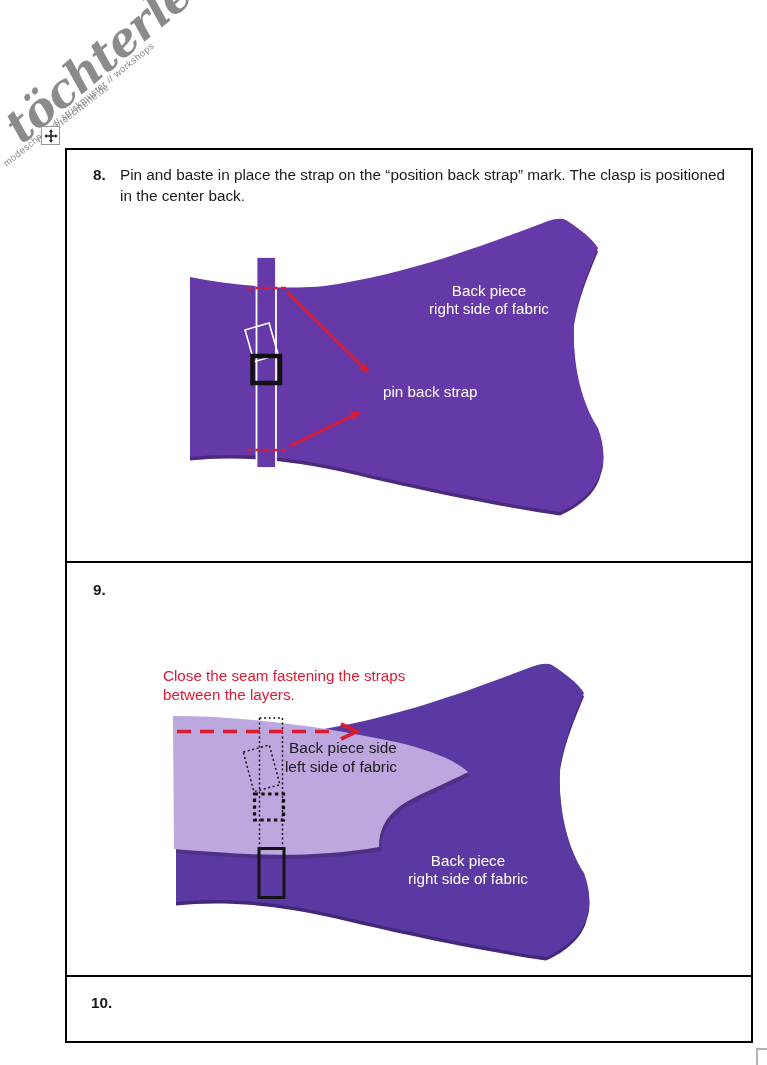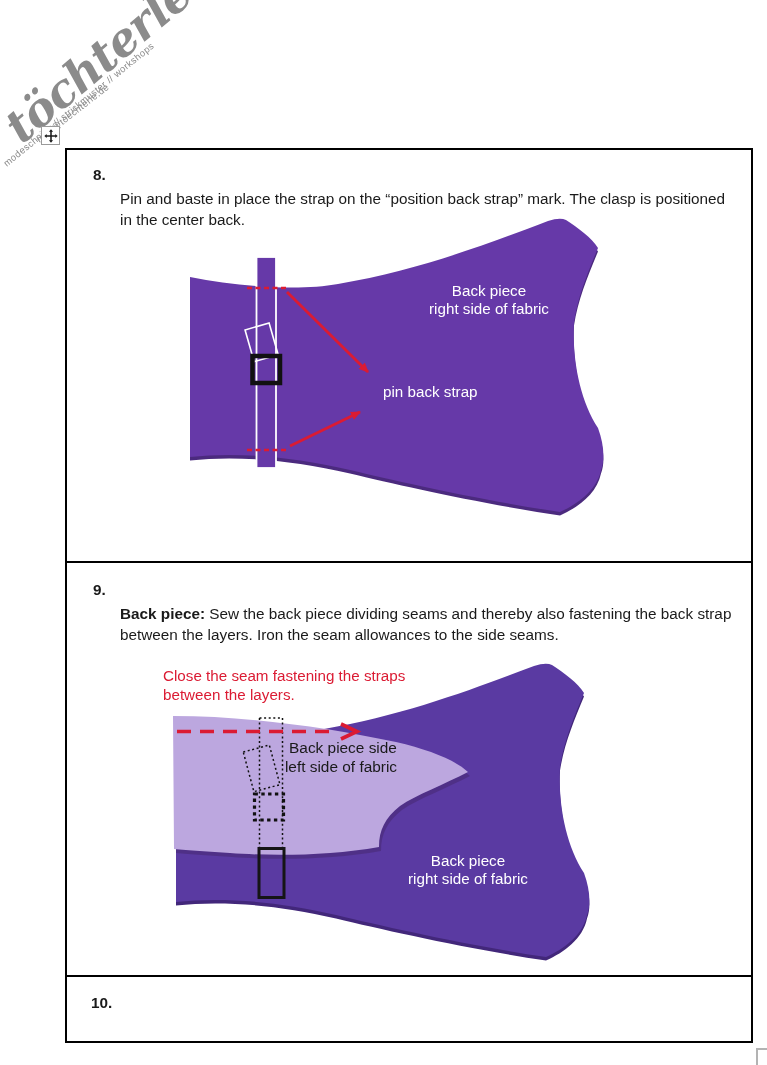--- a/index.html
+++ b/index.html
@@ -23,21 +23,21 @@
   .box{position:absolute;left:65px;width:688px;border:2px solid #000;box-sizing:border-box;background:transparent;}
   .box1{top:148px;height:415px;}
   .box2{top:561px;height:416px;}
   .box3{top:975px;height:68px;}
   .step{display:flex;align-items:flex-start;font-size:15.3px;line-height:21px;}
   .box1 .step{padding:14px 0 0 26px;}
   .box2 .step{padding:16px 0 0 26px;}
   .box3 .step{padding:15px 0 0 24px;}
   .num{flex:none;width:27px;font-weight:700;}
   .box3 .num{width:29px;}
-  .txt{width:615px;margin-top:24px;}
+  .txt{width:615px;}
   .b{font-weight:700;}
 
   
   .fig{position:absolute;left:0;top:0;width:767px;height:1065px;z-index:5;pointer-events:none;}
   .fig text{font-family:"Liberation Sans","DejaVu Sans",sans-serif;}
 
   
   .corner-mark{position:absolute;left:756px;top:1048px;width:11px;height:17px;
                border-left:2px solid #b3b3b3;border-top:2px solid #b3b3b3;}
 </style>
@@ -61,21 +61,20 @@
   <div class="box box1">
     <div class="step">
       <span class="num">8.</span>
       <div class="txt"><span>Pin and baste in place the strap on the “position back strap” mark. The clasp is positioned in the center back.</span></div>
     </div>
   </div>
 
   <div class="box box2">
     <div class="step">
       <span class="num">9.</span>
-      <div class="txt"><span class="b">Back piece:</span><span> Sew the back piece dividing seams and thereby also fastening the back strap between the layers. Iron the seam allowances to the side seams.</span></div>
     </div>
   </div>
 
   <div class="box box3">
     <div class="step">
       <span class="num">10.</span>
     </div>
   </div>
 
   <svg class="fig" viewBox="0 0 767 1065">

